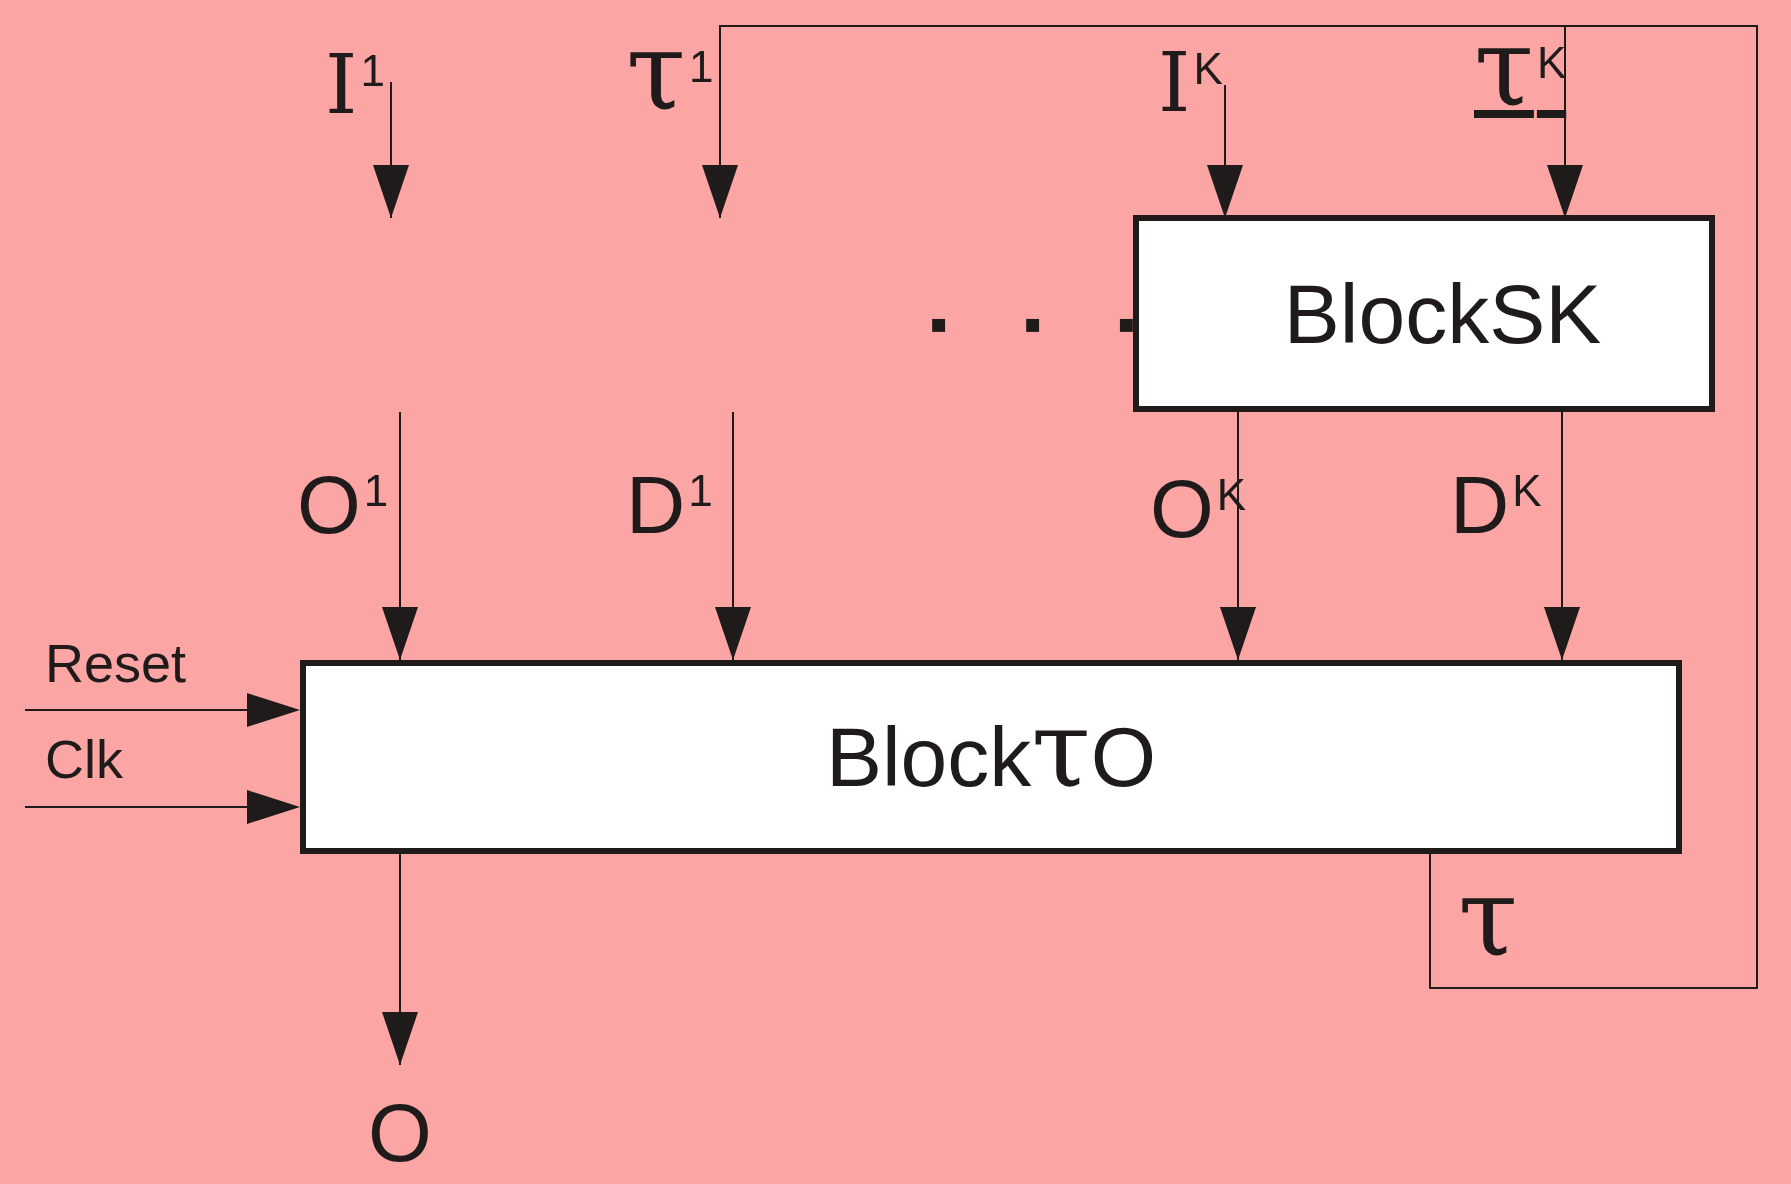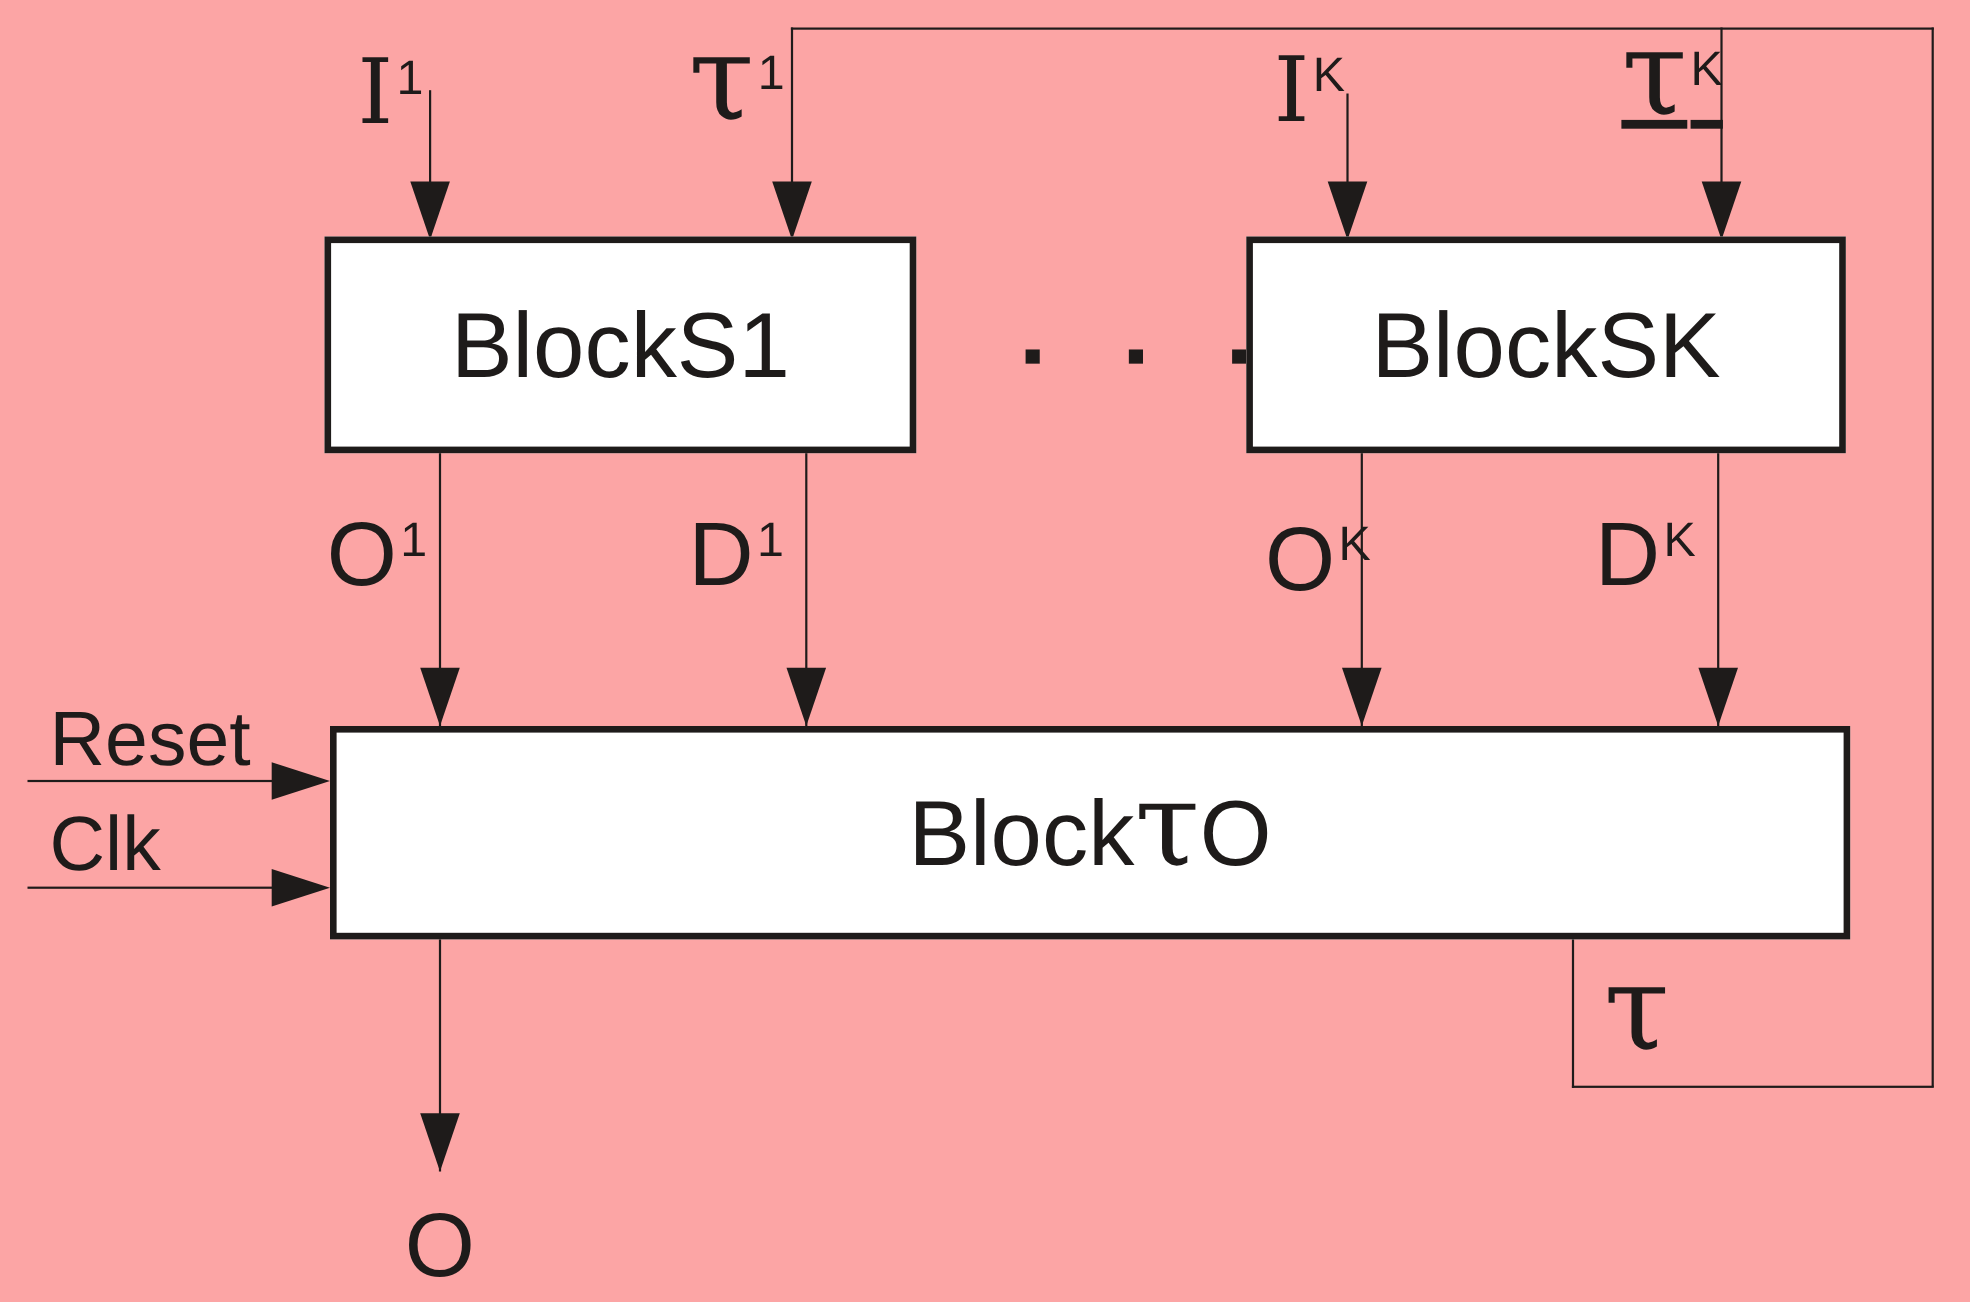--- a/index.html
+++ b/index.html
@@ -22,21 +22,21 @@
     border-top:53px solid var(--ink);
   }
   .arrow-right {
     position:absolute; width:0; height:0;
     border-top:17px solid transparent; border-bottom:17px solid transparent;
     border-left:53px solid var(--ink);
   }
   .sig {
     position:absolute; font-size:82px; line-height:1; white-space:nowrap;
   }
-  .small { font-size:70px; }
+  .small { font-size:54px; }
   .serif { font-family:"DejaVu Serif", serif; }
   .tau { font-family:"DejaVu Serif", serif; font-size:1.32em; line-height:0; }
   .sup {
     font-size:44px; position:relative; top:-0.62em; margin-left:3px;
     font-family:"Liberation Sans", sans-serif;
   }
   .box .tau-in-block { font-family:"DejaVu Serif", serif; font-size:1.28em; line-height:0; }
   .dots {
     position:absolute; font-size:26px; letter-spacing:34px; line-height:1;
     font-family:"DejaVu Sans", sans-serif;
@@ -62,27 +62,24 @@
   <div class="arrow-down" style="left:1207px; top:165px;"></div>
 
   <div class="vline" style="left:1564px; top:25px; height:193px;"></div>
   <div class="arrow-down" style="left:1547px; top:165px;"></div>
 
   <div class="sig" style="left:325px; top:44px;"><span class="serif">I</span><span class="sup">1</span></div>
   <div class="sig" style="left:626px; top:40px;text-align:center;"><span class="tau">τ</span><span class="sup">1</span></div>
   <div class="sig" style="left:1158px; top:42px;"><span class="serif">I</span><span class="sup">K</span></div>
   <div class="sig" style="left:1474px; top:36px;text-decoration:underline;"><span class="tau">τ</span><span class="sup">K</span></div>
 
-  <div class="box" style="left:295px; top:215px; width:526px; height:185px;">
-    <span>BlockS1</span>
-  </div>
 
   <div class="dots" style="left:930px; top:310px;">▪ ▪ ▪</div>
 
-  <div class="box" style="left:1133px; top:215px; width:533px; height:185px;">
+  <div class="box" style="left:1133px; top:215px; width:533px; height:185px;padding-left:37px;">
     <span>BlockSK</span>
   </div>
 
   <div class="vline" style="left:399px; top:412px; height:248px;"></div>
   <div class="arrow-down" style="left:382px; top:607px;"></div>
 
   <div class="vline" style="left:732px; top:412px; height:248px;"></div>
   <div class="arrow-down" style="left:715px; top:607px;"></div>
 
   <div class="vline" style="left:1237px; top:412px; height:248px;"></div>

